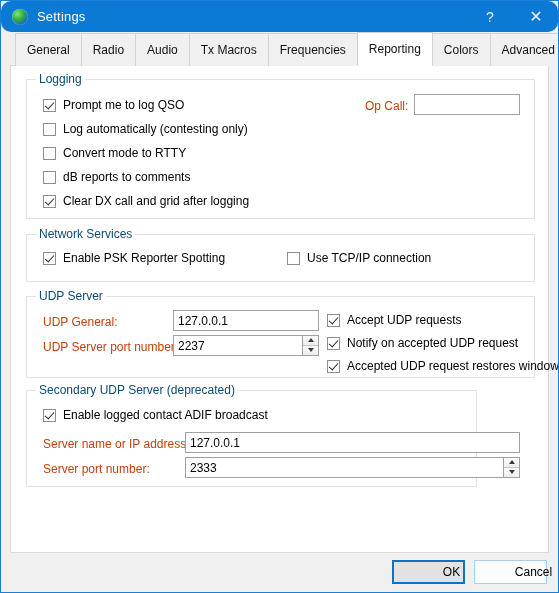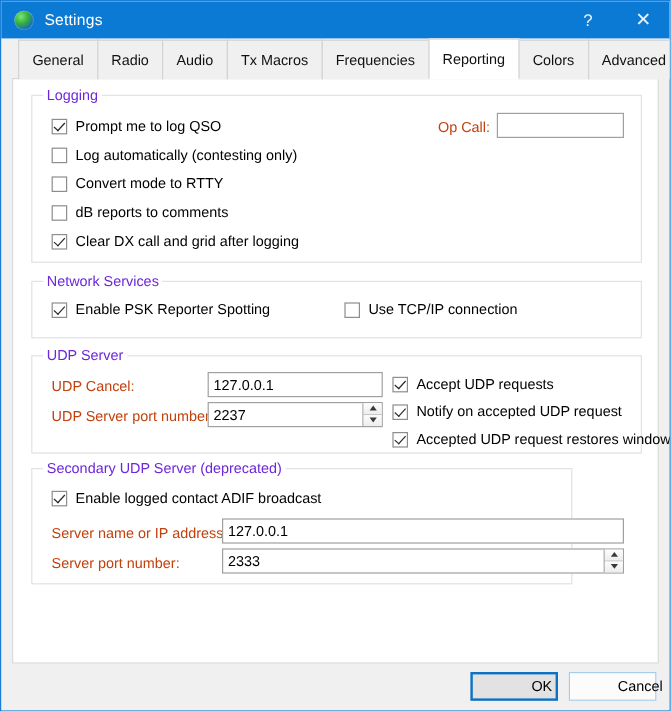--- a/index.html
+++ b/index.html
@@ -17,21 +17,21 @@
     background: #f0f0f0;
     border: 1px solid #1a7fd4;
     overflow: hidden;
   }
 
   
   #titlebar {
     position: absolute; left: 0; top: 0;
     width: 557px; height: 31px;
     background: #0b7ad4;
-    display: flex; align-items: center;
+    display: flex; align-items: center; border-radius: 10px;
   }
   #app-icon {
     width: 16px; height: 16px;
     margin-left: 11px; margin-right: 9px;
     border-radius: 50%;
     background: radial-gradient(circle at 34% 30%, #7fe37a 0%, #35b23a 38%, #1769c0 72%, #0a3f83 100%);
     box-shadow: inset 0 0 1px rgba(255,255,255,.8);
     flex: 0 0 auto;
   }
   #title-text {
@@ -90,21 +90,21 @@
   .group {
     position: absolute;
     border: 1px solid #e2e2e2;
   }
   .group > .legend {
     position: absolute;
     top: -8px; left: 9px;
     background: #ffffff;
     padding: 0 3px;
     font-size: 12px;
-    color: #6d28d9;
+    color: #0c4a6e;
     white-space: nowrap;
   }
 
   
   .cb-row {
     position: absolute;
     display: flex; align-items: center;
     white-space: nowrap;
   }
   .cbox {
@@ -254,21 +254,21 @@
       </div>
       <div class="cb-row" style="left:260px; top:16px;">
         <span class="cbox"></span>
         <span class="cb-label">Use TCP/IP connection</span>
       </div>
     </div>
 
     <div class="group" style="left:15px; top:230px; width:509px; height:82px;">
       <div class="legend">UDP Server</div>
 
-      <div class="lbl" style="left:16px; top:18px;">UDP Cancel:</div>
+      <div class="lbl" style="left:16px; top:18px;">UDP General:</div>
       <div class="field" style="left:146px; top:13px; width:146px; height:21px;">
         <span class="val">127.0.0.1</span>
       </div>
 
       <div class="lbl" style="left:16px; top:43px;">UDP Server port number:</div>
       <div class="field" style="left:146px; top:38px; width:146px; height:21px;">
         <span class="val">2237</span>
         <span class="spin">
           <span class="up">
               <i class="arrow-up"></i>

